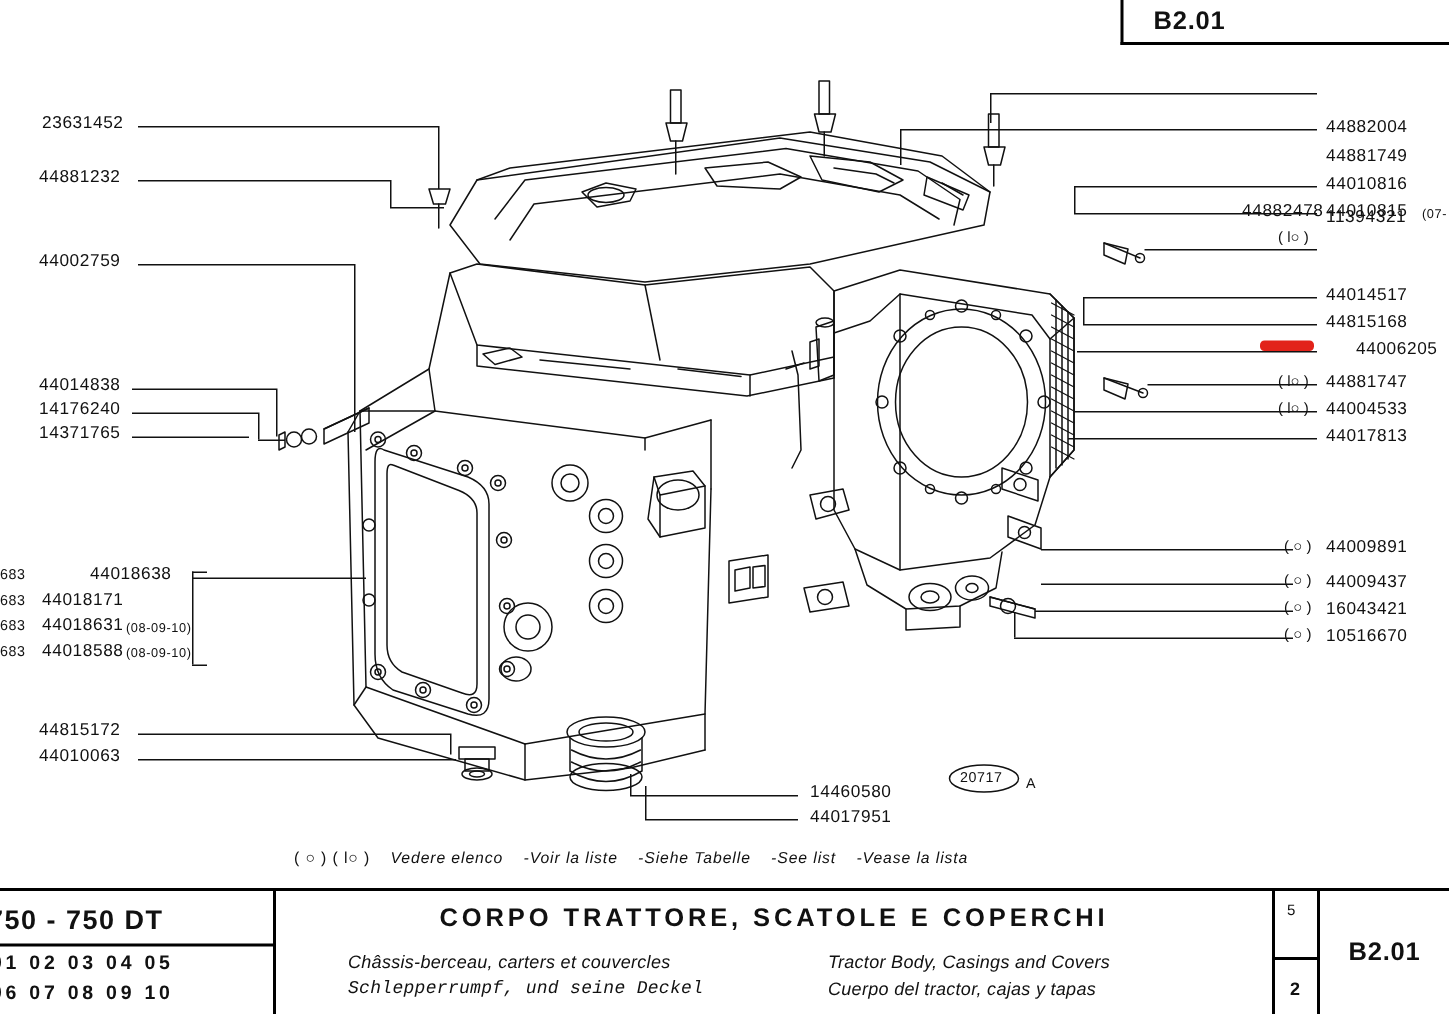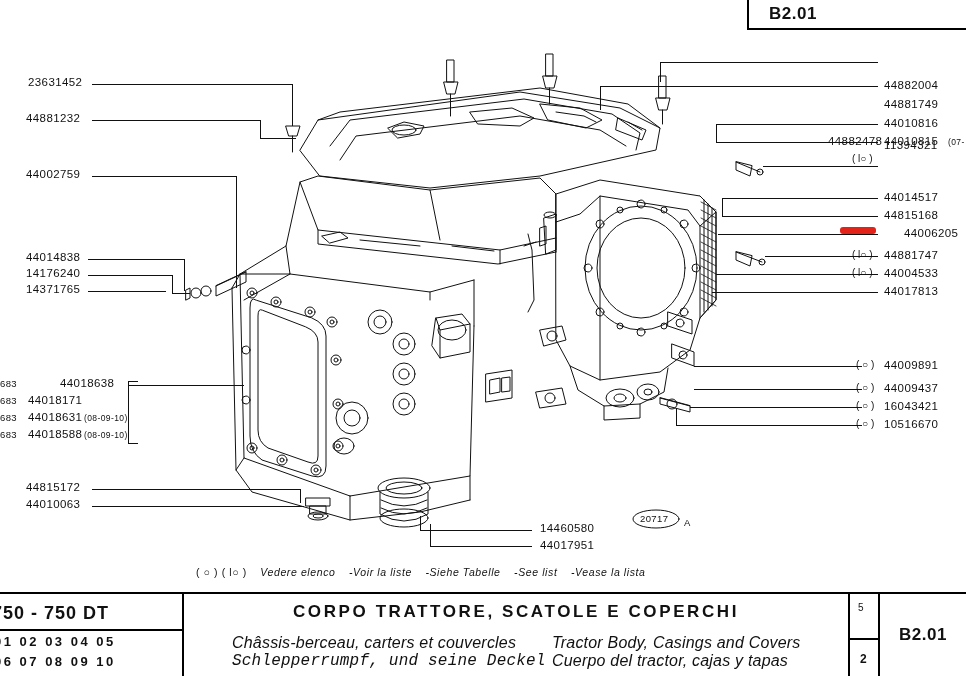--- a/index.html
+++ b/index.html
@@ -139,21 +139,21 @@
     position: absolute;
     left: 0; right: 0; top: 8px;
     text-align: center;
     font-size: 17px;
     font-weight: bold;
     letter-spacing: 2.6px;
   }
   .f-sub {
     position: absolute;
     font-style: italic;
-    font-size: 16px;
+    font-size: 12px;
     letter-spacing: .2px;
   }
   .f-sub.c1r1 { left: 48px;  top: 40px; }
   .f-sub.c1r2 { left: 48px;  top: 58px; font-family: Liberation Mono, monospace; }
   .f-sub.c2r1 { left: 368px; top: 40px; }
   .f-sub.c2r2 { left: 368px; top: 58px; }
 
   .f-pagecol {
     width: 30px;
     border-left: 2px solid #000;

